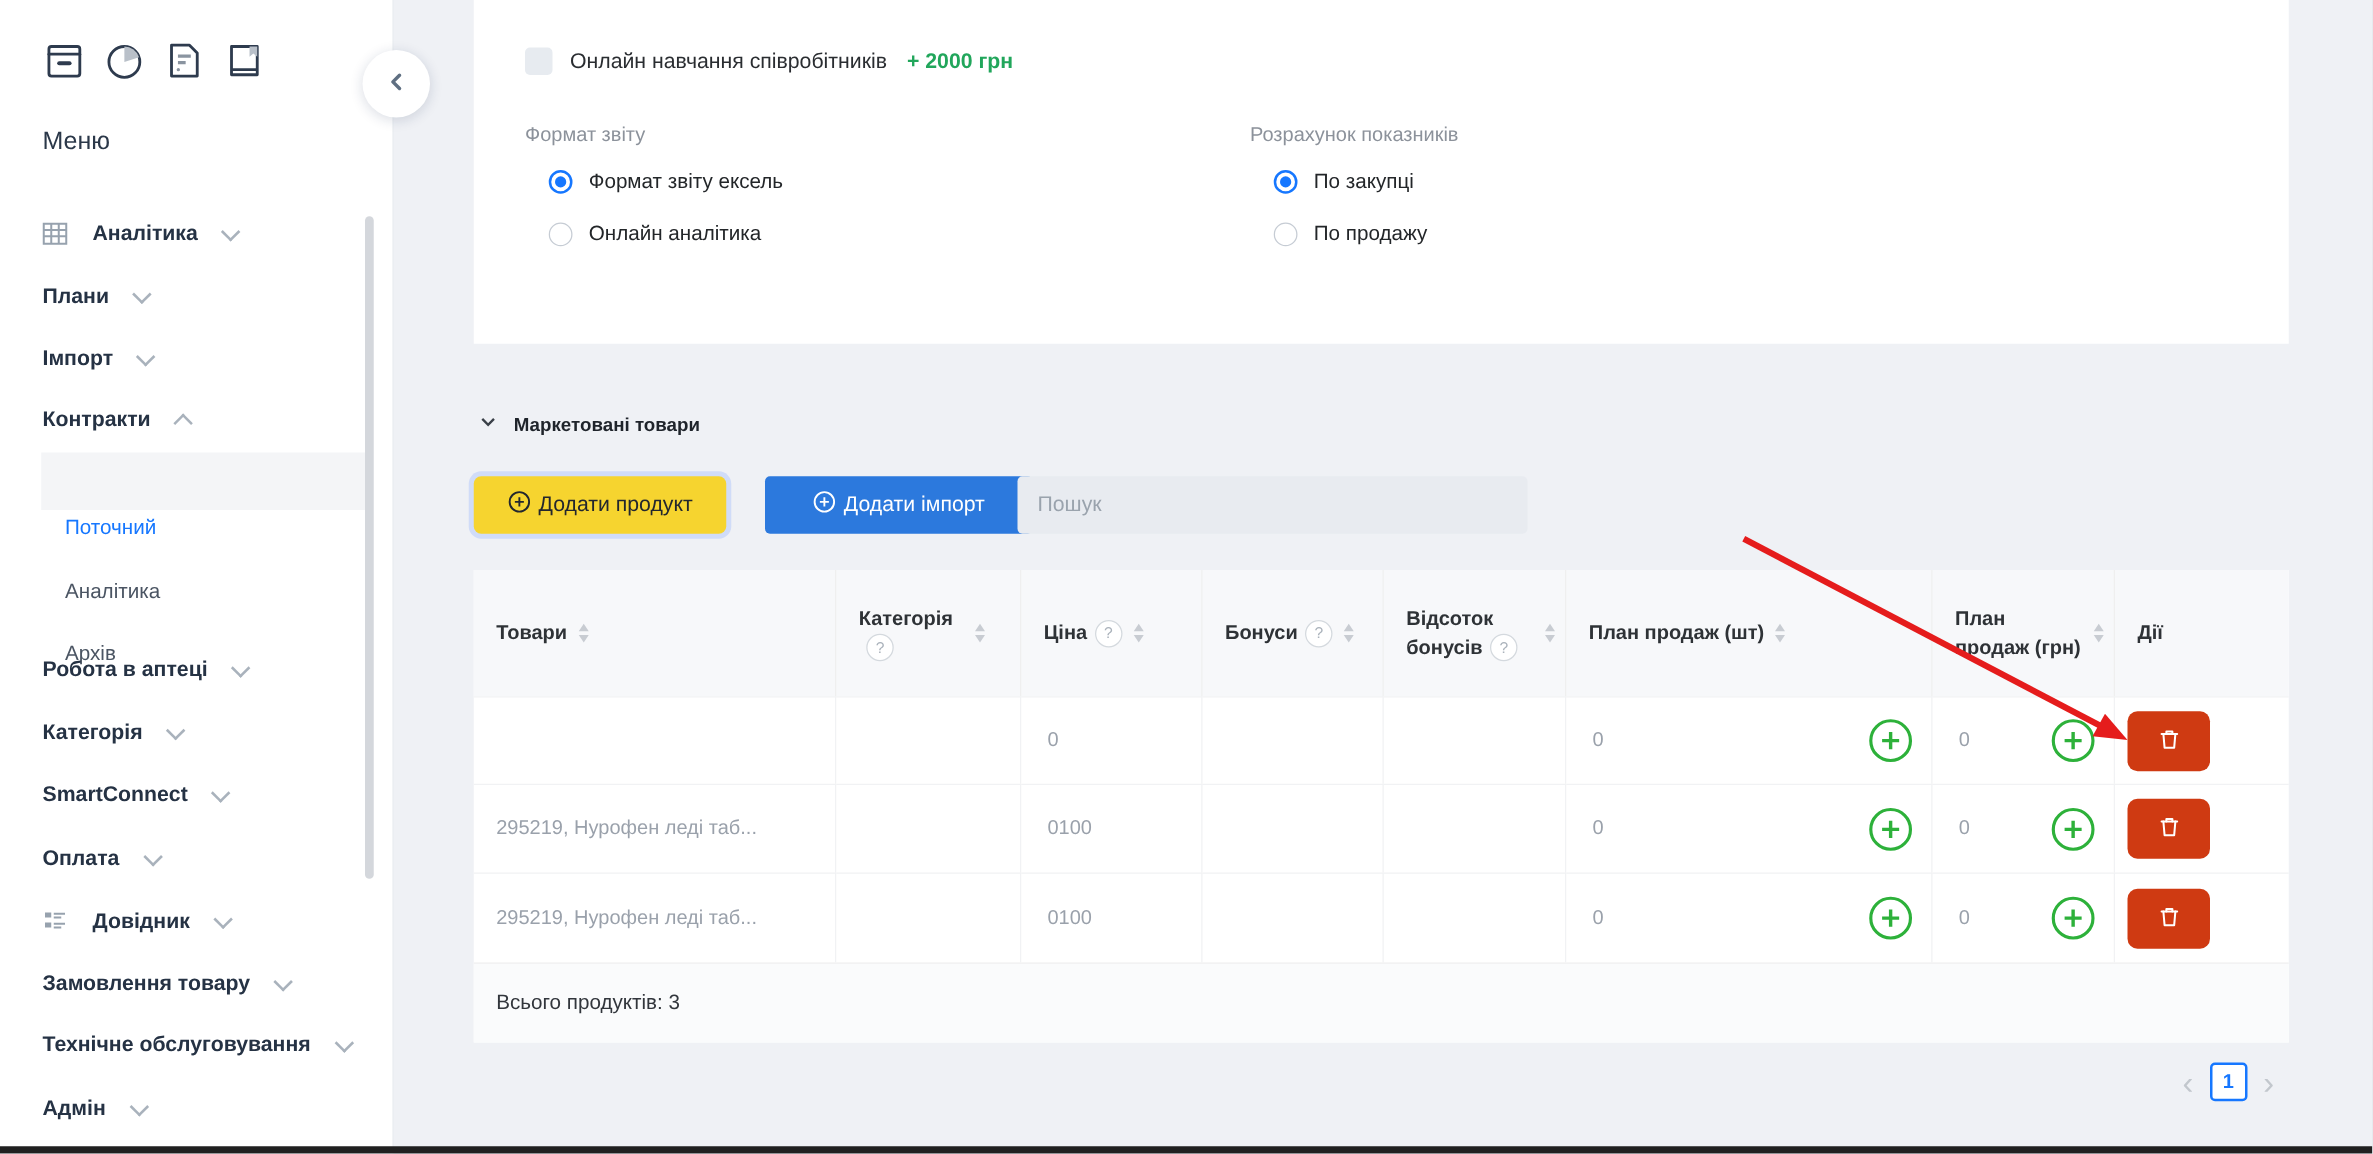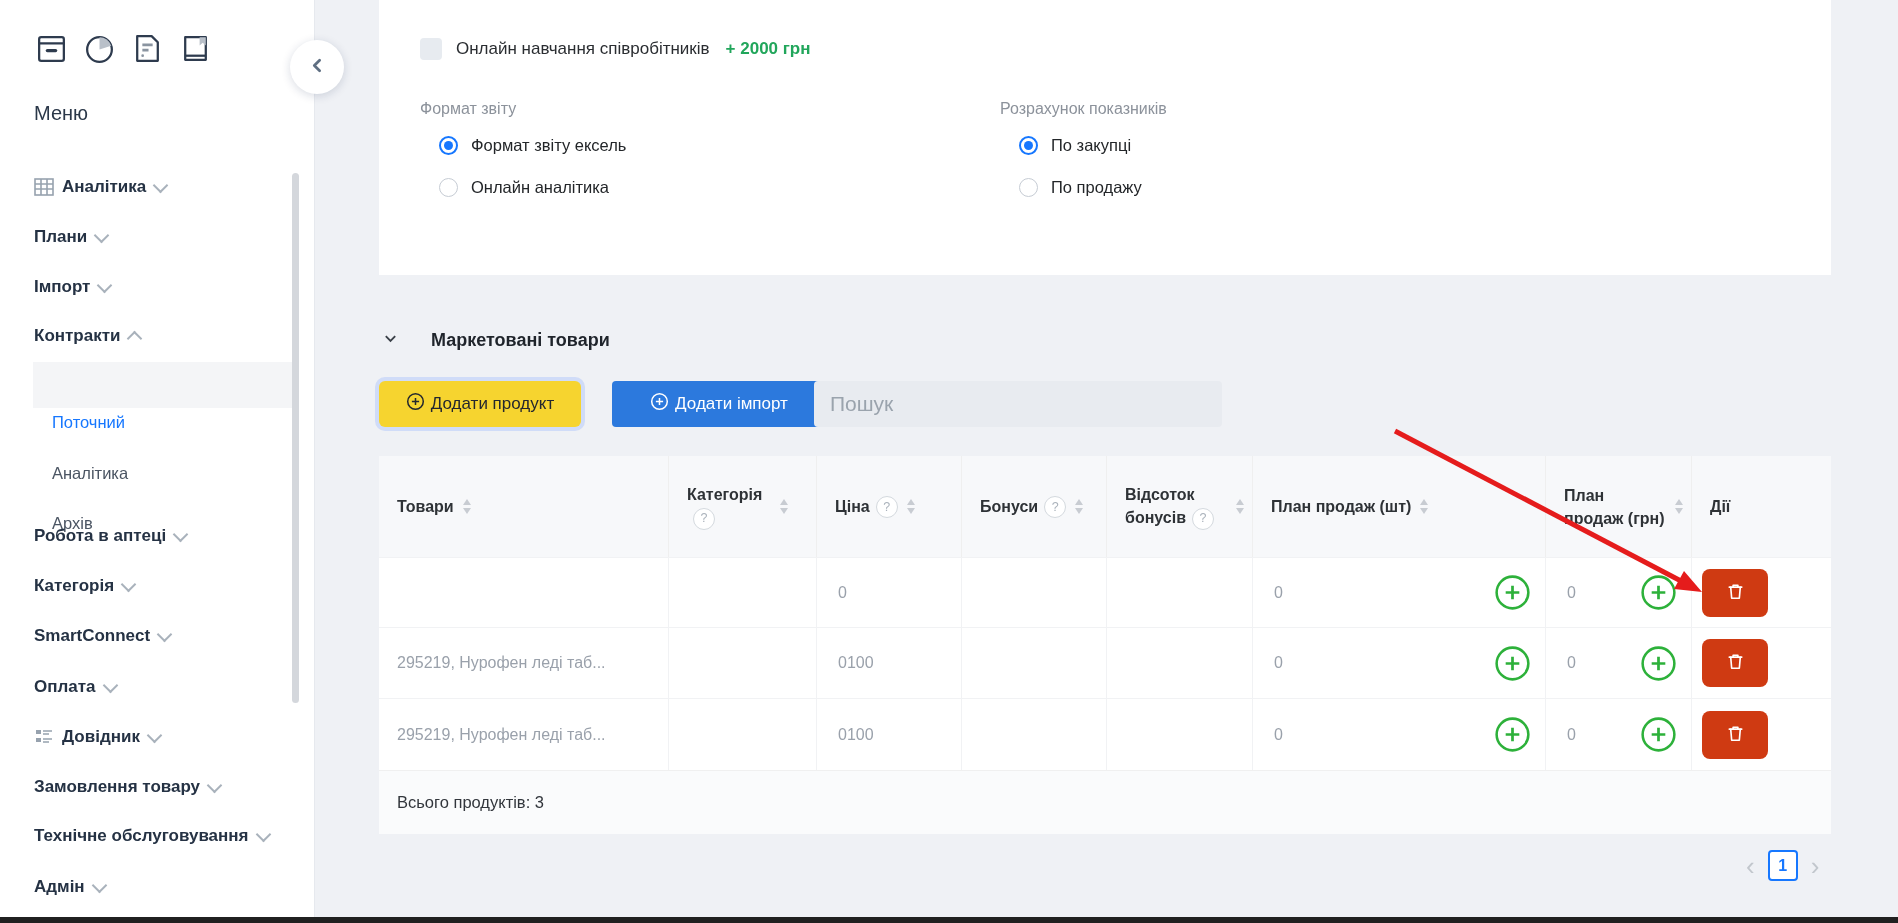--- a/index.html
+++ b/index.html
@@ -6,21 +6,21 @@
   .screen{position:relative;width:1898px;height:923px;background:#eff1f5;overflow:hidden;
           font-family:"Liberation Sans",sans-serif;}
 
   
   .sidebar{position:absolute;left:0;top:0;width:315px;height:923px;background:#fff;
            border-right:1px solid #e6e9ee;box-sizing:border-box;}
   .logo-row{position:absolute;left:34px;top:30px;display:flex;gap:13px;align-items:center;}
   .logo-row svg{width:35px;height:37px;display:block;}
   .menu-title{position:absolute;left:34px;top:102px;font-size:20px;color:#2b3849;font-weight:500;}
   .hl{position:absolute;left:33px;top:362px;width:264px;height:46px;background:#f4f5f7;}
-  .mi{position:absolute;left:34px;display:flex;align-items:center;gap:7px;height:26px;cursor:pointer;}
+  .mi{position:absolute;left:34px;display:flex;align-items:center;gap:19px;height:26px;cursor:pointer;}
   .mi .lbl{font-size:17px;font-weight:700;color:#253244;white-space:nowrap;}
   .mi.with-icon{left:33px;}
   .mi .mi-ic{display:flex;align-items:center;}
   .chev{width:9px;height:9px;border-right:2px solid #a9b2bc;border-bottom:2px solid #a9b2bc;
         transform:rotate(45deg);margin-top:-4px;margin-left:2px;}
   .chev.up{transform:rotate(-135deg);margin-top:5px;}
   .mi.sub{left:52px;margin-top:36px;}
   .mi.sub .lbl{font-weight:400;font-size:16.5px;color:#4b5563;}
   .mi.sub.active .lbl{color:#1677ff;font-weight:500;}
   .sb-scroll{position:absolute;left:292px;top:173px;width:7px;height:530px;border-radius:4px;background:#d4d7dc;}
@@ -38,29 +38,29 @@
   .radio-row{position:absolute;display:flex;align-items:center;gap:13px;cursor:pointer;padding-left:19px;}
   .radio{width:19px;height:19px;border-radius:50%;position:relative;box-sizing:border-box;background:#fff;}
   .radio.on{border:2px solid #1677ff;}
   .radio.on::after{content:"";position:absolute;left:50%;top:50%;width:9px;height:9px;margin:-4.5px 0 0 -4.5px;
                    border-radius:50%;background:#1677ff;}
   .radio.off{border:1.5px solid #c6ccd4;}
   .radio-label{font-size:16.5px;color:#232629;}
 
   
   .section-head{position:absolute;left:383px;top:330px;display:flex;align-items:center;gap:13px;}
-  .section-title{font-size:18px;font-weight:700;color:#1f242b;margin-left:20px;}
+  .section-title{font-size:15px;font-weight:700;color:#1f242b;}
   .btn{display:flex;align-items:center;justify-content:center;gap:6px;border:none;cursor:pointer;
        font-family:"Liberation Sans",sans-serif;font-size:17px;}
   .btn-yellow{position:absolute;left:379px;top:381px;width:202px;height:46px;background:#f6d42f;
               border-radius:6px;color:#23272e;box-shadow:0 0 0 4px rgba(130,165,255,.28);}
   .btn-blue{position:absolute;left:612px;top:381px;width:214px;height:46px;background:#2c79dd;
             border-radius:4px;color:#fff;}
   .search{position:absolute;left:814px;top:381px;width:408px;height:46px;background:#e8ebf0;border:none;
-          border-radius:4px;padding:0 16px;font-size:21px;color:#333;box-sizing:border-box;
+          border-radius:4px;padding:0 16px;font-size:17px;color:#333;box-sizing:border-box;
           font-family:"Liberation Sans",sans-serif;outline:none;}
   .search::placeholder{color:#9aa3ad;}
 
   
   .table{position:absolute;left:379px;top:456px;width:1452px;background:#fff;}
   .trow{display:grid;grid-template-columns:290px 148px 145px 145px 146px 293px 146px 139px;}
   .thead{height:101px;background:#f7f8fa;}
   .hcell{display:flex;align-items:center;gap:9px;padding:0 8px 0 18px;border-right:1px solid #efefef;
          font-size:16px;font-weight:600;color:#2e3236;line-height:23px;box-sizing:border-box;}
   .hcell:last-child{border-right:none;}

